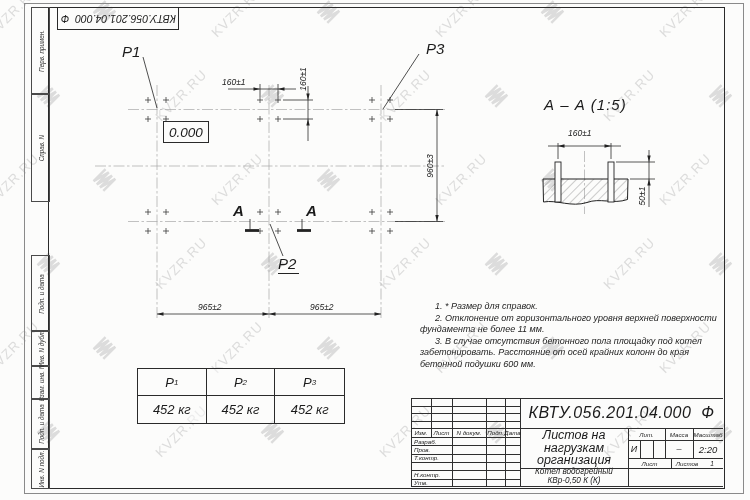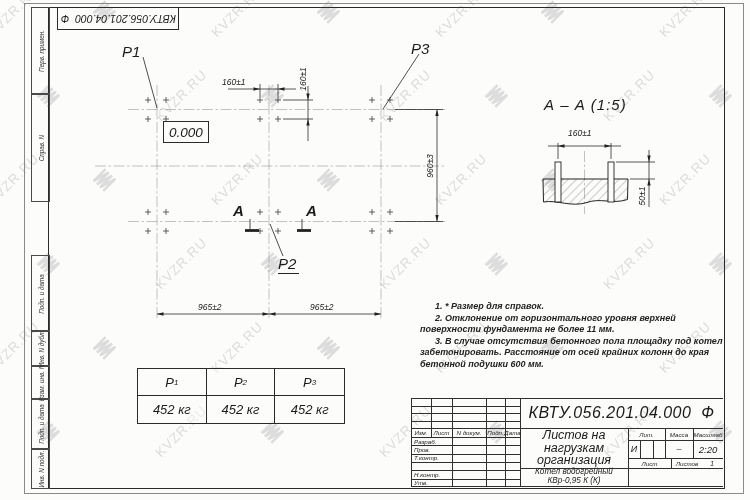--- a/index.html
+++ b/index.html
@@ -33,21 +33,21 @@
   .dim { font-size:8.5px; }
   .vdim { width:30px; height:10px; text-align:center; transform:rotate(-90deg); }
   .elev-box { left:163px; top:121px; width:44px; height:20px; border:1px solid #2a2a2a;
     display:flex; align-items:center; justify-content:center; font-size:13.5px; font-style:italic;
     background:rgba(252,252,251,.6); z-index:3; }
   .axis-label { left:170px; top:145px; font-size:14px; letter-spacing:.5px; }
   .sec-letter { font-size:15px; font-weight:bold; }
   .sec-title { left:544px; top:96px; font-size:15px; letter-spacing:1px; }
   .p2u { border-bottom:1px solid #222; padding:0 3px 1px 0; }
   
-  .notes { left:420px; top:301px; width:303px; z-index:3;font-weight:bold; }
+  .notes { left:420px; top:301px; width:303px; z-index:3; }
   .notes p { margin:0; font-style:italic; font-size:9px; line-height:11.6px; text-indent:15px; color:#222; }
   
   .ltable { left:137px; top:368px; width:206px; height:54px; border:1px solid #2a2a2a;
     display:grid; grid-template-columns:1fr 1fr 1fr; grid-template-rows:1fr 1fr; z-index:3;
     background:rgba(252,252,251,.5); }
   .ltable .cell { border-right:0.9px solid #2a2a2a; border-bottom:0.9px solid #2a2a2a;
     display:flex; align-items:center; justify-content:center; font-style:italic; font-size:13px; }
   .ltable .cell:nth-child(3n) { border-right:none; }
   .ltable .cell:nth-child(n+4) { border-bottom:none; }
   .ltable sub { font-size:8px; }
@@ -287,21 +287,21 @@
     </g>
 
     <g>
       <path d="M543,179 L628,179 L627.5,199.5 C613,204.5 600,197.5 587,202.5 C571,207.5 557,199.5 543.5,202 Z" fill="url(#hatch)" stroke="#222" stroke-width="1"></path>
       <rect x="555" y="162" width="6" height="40" fill="#fcfcfb" stroke="#222" stroke-width="0.9"></rect>
       <rect x="608" y="162" width="6" height="40" fill="#fcfcfb" stroke="#222" stroke-width="0.9"></rect>
     </g>
   </svg>
 
   <div class="abs dtxt plabel" style="left:122px;top:43px">P1</div>
-  <div class="abs dtxt plabel" style="left:411px;top:40px">P3</div>
+  <div class="abs dtxt plabel" style="left:426px;top:40px">P3</div>
   <div class="abs dtxt plabel p2u" style="left:278px;top:255px">P2</div>
   <div class="abs elev-box">0.000</div>
   <div class="abs dtxt dim" style="left:222px;top:77px">160±1</div>
   <div class="abs dtxt dim vdim" style="left:288px;top:74px">160±1</div>
   <div class="abs dtxt dim vdim" style="left:415px;top:161px">960±3</div>
   <div class="abs dtxt dim" style="left:198px;top:302px">965±2</div>
   <div class="abs dtxt dim" style="left:310px;top:302px">965±2</div>
   <div class="abs dtxt sec-letter" style="left:233px;top:202px">А</div>
   <div class="abs dtxt sec-letter" style="left:306px;top:202px">А</div>
 
@@ -364,21 +364,21 @@
 
     <div class="tb-txt designation">КВТУ.056.201.04.000  Ф</div>
 
     <div class="tb-txt tb-title">
       <span>Листов на</span>
       <span>нагрузкам</span>
       <span>организация</span>
     </div>
     <div class="tb-txt tb-product">
       <span>Котел водогрейный</span>
-      <span>КВр-0,95 К (К)</span>
+      <span>КВр-0,50 К (К)</span>
     </div>
 
     <div class="tb-txt tb-small" style="left:411px;top:428.5px;width:20px;height:8px">Изм.</div>
     <div class="tb-txt tb-small" style="left:431px;top:428.5px;width:21px;height:8px">Лист</div>
     <div class="tb-txt tb-small" style="left:452px;top:428.5px;width:34px;height:8px">N докум.</div>
     <div class="tb-txt tb-small" style="left:486px;top:428.5px;width:19px;height:8px">Подп.</div>
     <div class="tb-txt tb-small" style="left:505px;top:428.5px;width:15px;height:8px">Дата</div>
 
     <div class="tb-txt tb-small tb-left" style="left:412px;top:437.5px;width:39px;height:7px">Разраб.</div>
     <div class="tb-txt tb-small tb-left" style="left:412px;top:445.8px;width:39px;height:7px">Пров.</div>

